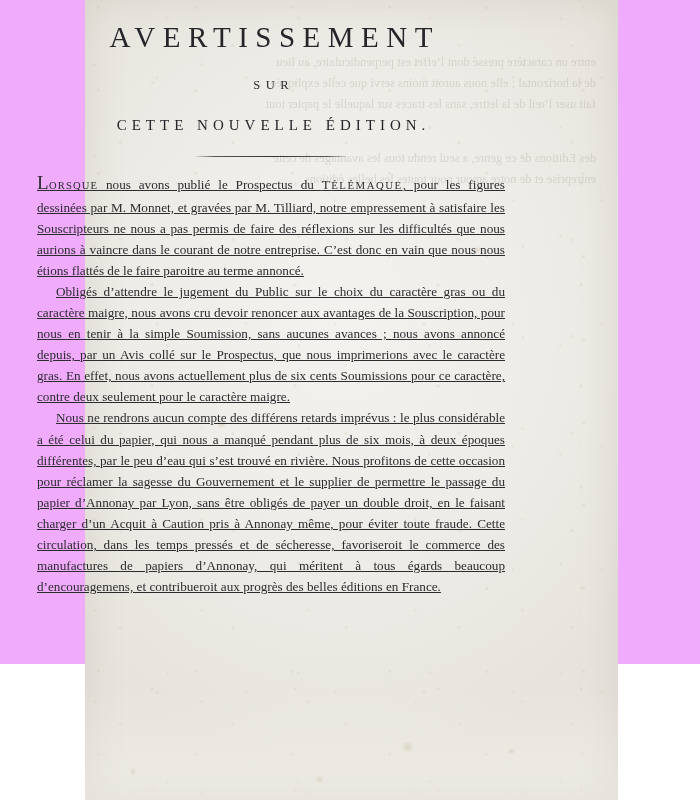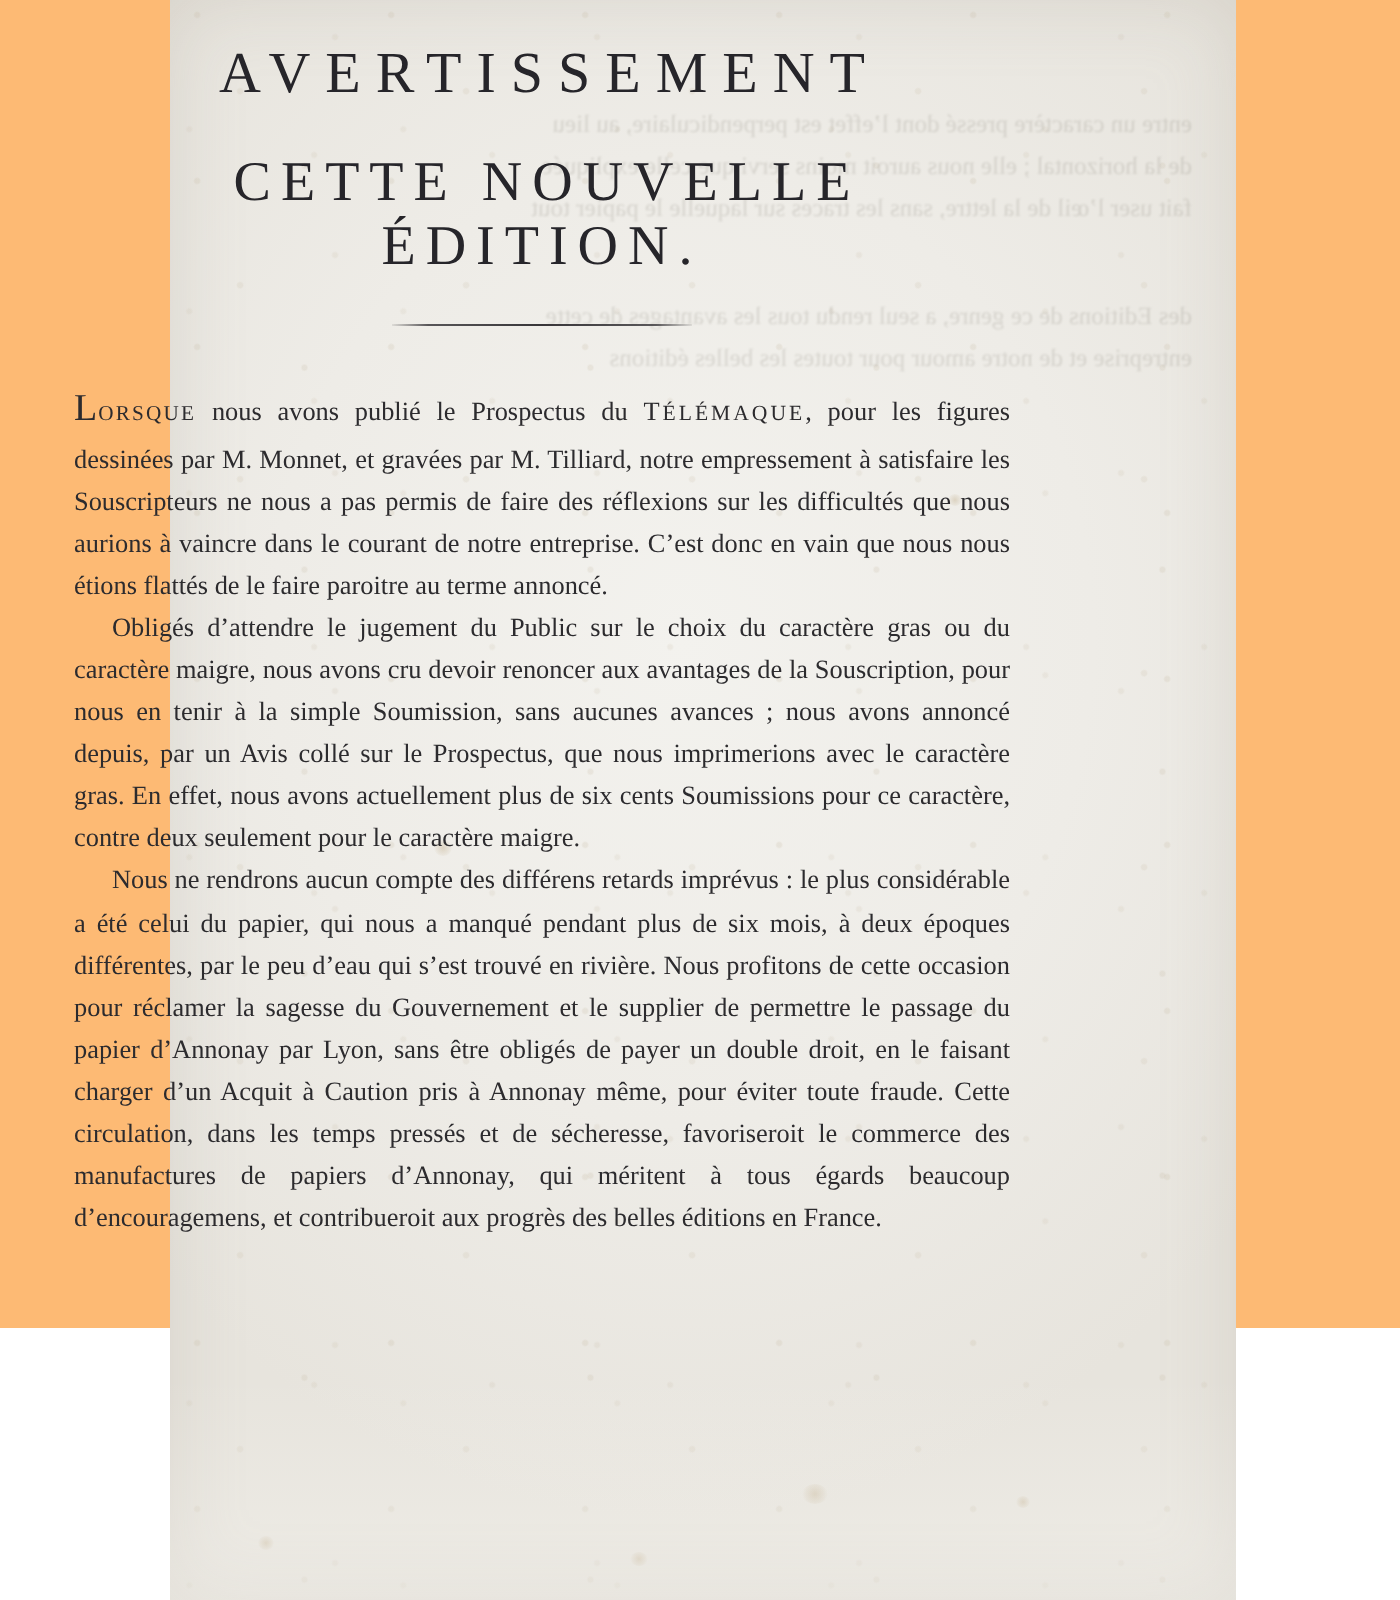--- a/index.html
+++ b/index.html
@@ -13,21 +13,21 @@
     height: 800px;
     overflow: hidden;
     font-family: "Liberation Serif", "DejaVu Serif", serif;
   }
 
   
   .scan-frame {
     position: relative;
     width: 700px;
     height: 664px;
-    background: #fdba74;
+    background: #f0abfc;
   }
 
   
   .paper {
     position: absolute;
     left: 85px;
     top: 0;
     width: 533px;
     height: 800px;
     background:
@@ -106,21 +106,21 @@
   .sur-line {
     margin-top: 26px;
     font-size: 12.5px;
     letter-spacing: 5.5px;
     text-indent: 5.5px;
     color: #2c2b2e;
   }
 
   .subtitle {
     margin-top: 24px;
-    font-size: 28px;
+    font-size: 15px;
     letter-spacing: 5px;
     text-indent: 5px;
     color: #26252a;
   }
 
   .rule-wrap {
     margin-top: 22px;
     display: flex;
     justify-content: center;
   }
@@ -129,26 +129,27 @@
     height: 1px;
     background: linear-gradient(to right,
         rgba(70,68,70,0.10) 0%,
         rgba(50,48,52,0.80) 12%,
         rgba(40,38,42,0.92) 50%,
         rgba(50,48,52,0.78) 88%,
         rgba(70,68,70,0.10) 100%);
   }
 
   .body-text {
-    margin-top: 32px;
+    margin-top: 17px;
     font-size: 13.2px;
     line-height: 21.1px;
     text-align: justify;
     text-justify: inter-word;
     color: #2c2b2e;
+    text-decoration: underline;
   }
 
   .body-text p {
     margin: 0;
     text-indent: 19px;
     hyphens: none;
   }
   .body-text p.first {
     text-indent: 0;
   }
@@ -206,20 +207,21 @@
 entreprise et de notre amour pour toutes les belles éditions</div>
 
     <div class="ink-fade"></div>
   </div>
 
   <div class="page-content">
 
     <div class="title-block">
       <div class="main-title">AVERTISSEMENT</div>
 
+      <div class="sur-line">SUR</div>
 
       <div class="subtitle">CETTE NOUVELLE ÉDITION.</div>
 
       <div class="rule-wrap">
         <div class="rule"></div>
       </div>
     </div>
 
     <div class="body-text">
 

